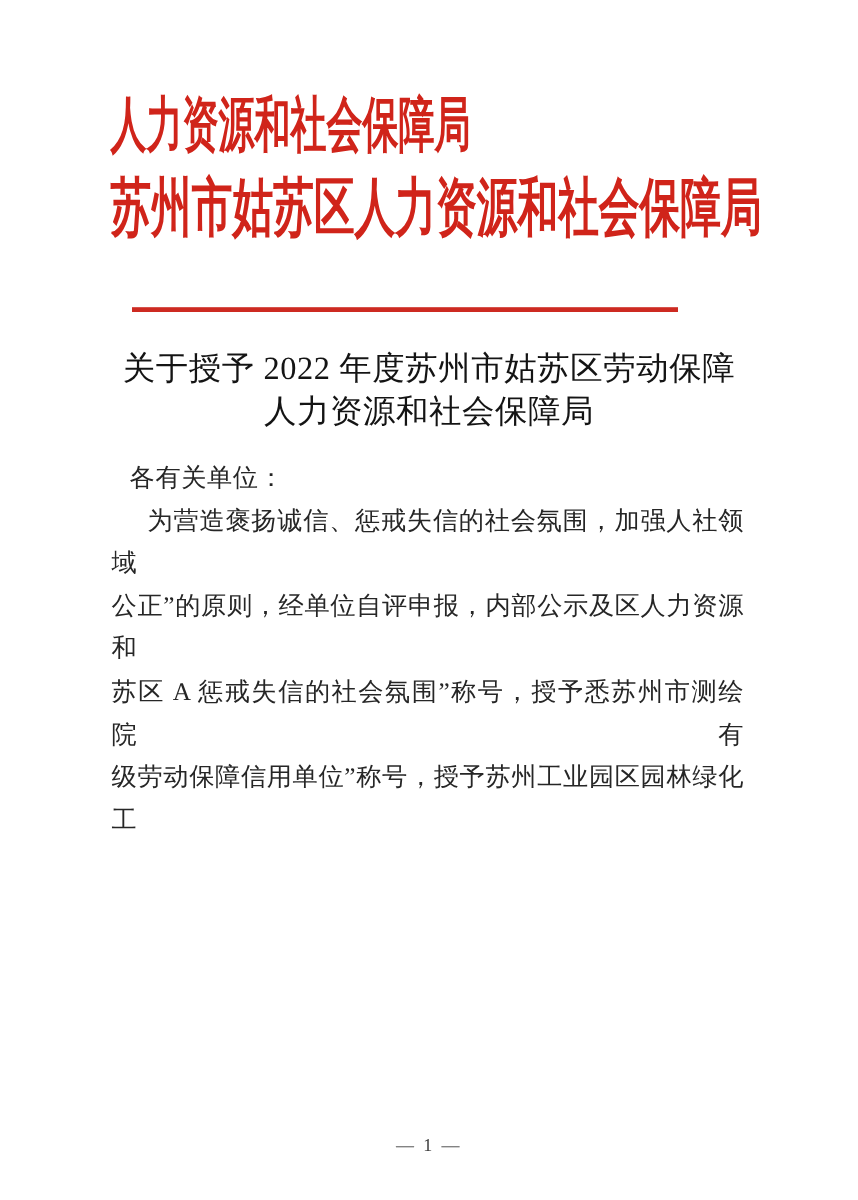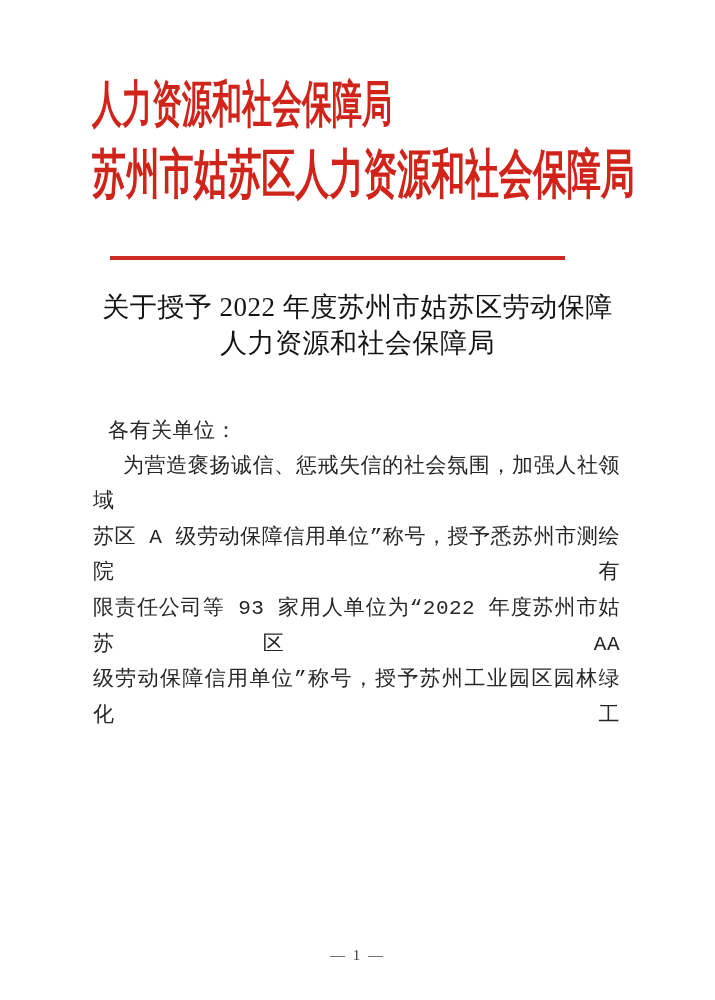--- a/index.html
+++ b/index.html
@@ -61,22 +61,22 @@
     font-size: 27px; font-weight: 400; line-height: 36px;
     letter-spacing: 0.5px;
   }
 
   
   .doc-body {
     position: absolute; top: 381px; left: 93px; width: 527px;
     font-size: 21px; line-height: 35.6px; color: #262626;
     letter-spacing: 0.5px;
   }
-  .salutation { padding-left: 15px; margin-top: 32px; }
-  .body-line { text-align: justify; text-align-last: justify; font-family: Liberation Mono, monospace; }
+  .salutation { padding-left: 15px; }
+  .body-line { text-align: justify; text-align-last: justify; }
   .body-line.first-line { text-indent: 30px; }
 
   
   .page-footer {
     position: absolute; top: 947px; left: 0; width: 715px;
     text-align: center;
     font-size: 15px; color: #3f3f3f; letter-spacing: 2px;
   }
 </style>
 </head>
@@ -95,21 +95,21 @@
   <div class="red-rule"></div>
 
   <div class="doc-title">
     <div>关于授予 2022 年度苏州市姑苏区劳动保障</div>
     <div>人力资源和社会保障局</div>
   </div>
 
   <div class="doc-body">
     <div class="salutation">各有关单位：</div>
     <div class="body-line first-line">为营造褒扬诚信、惩戒失信的社会氛围，加强人社领域</div>
-    <div class="body-line">苏区 A 级劳动保障信用单位”称号，授予悉苏州市测绘院有</div>
-    <div class="body-line">限责任公司等 93 家用人单位为“2022 年度苏州市姑苏区 AA</div>
+    <div class="body-line">公正”的原则，经单位自评申报，内部公示及区人力资源和</div>
+    <div class="body-line">苏区 A 惩戒失信的社会氛围”称号，授予悉苏州市测绘院有</div>
     <div class="body-line">级劳动保障信用单位”称号，授予苏州工业园区园林绿化工</div>
 
   </div>
 
   <div class="page-footer">— 1 —</div>
 
 </div>
 
 </body></html>

